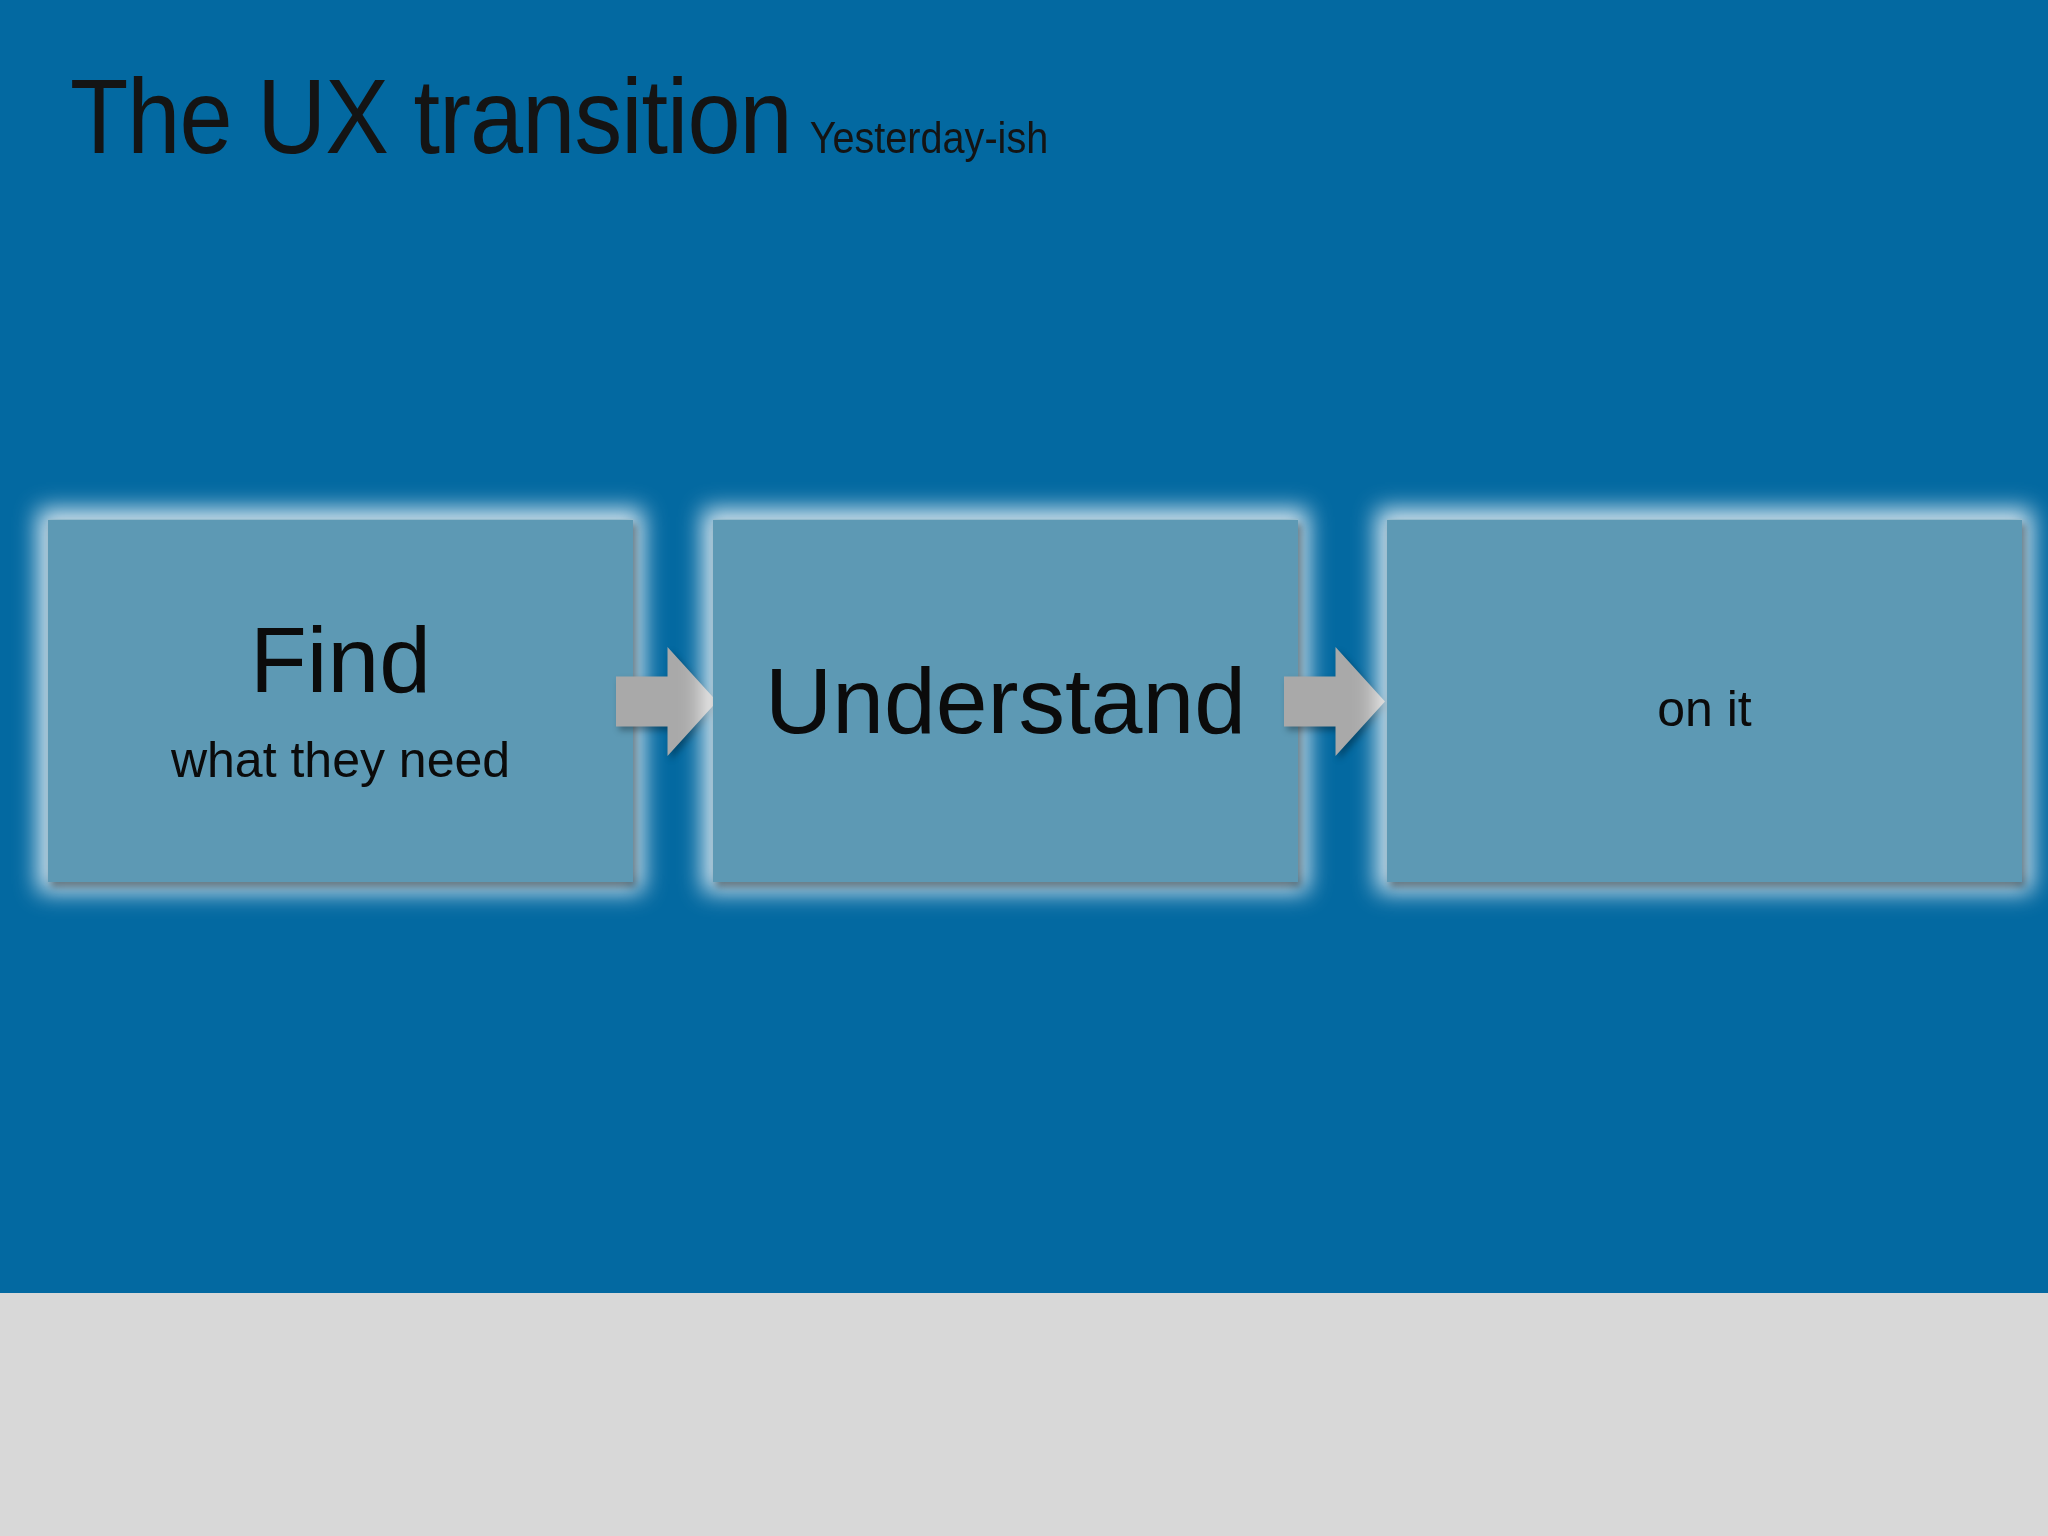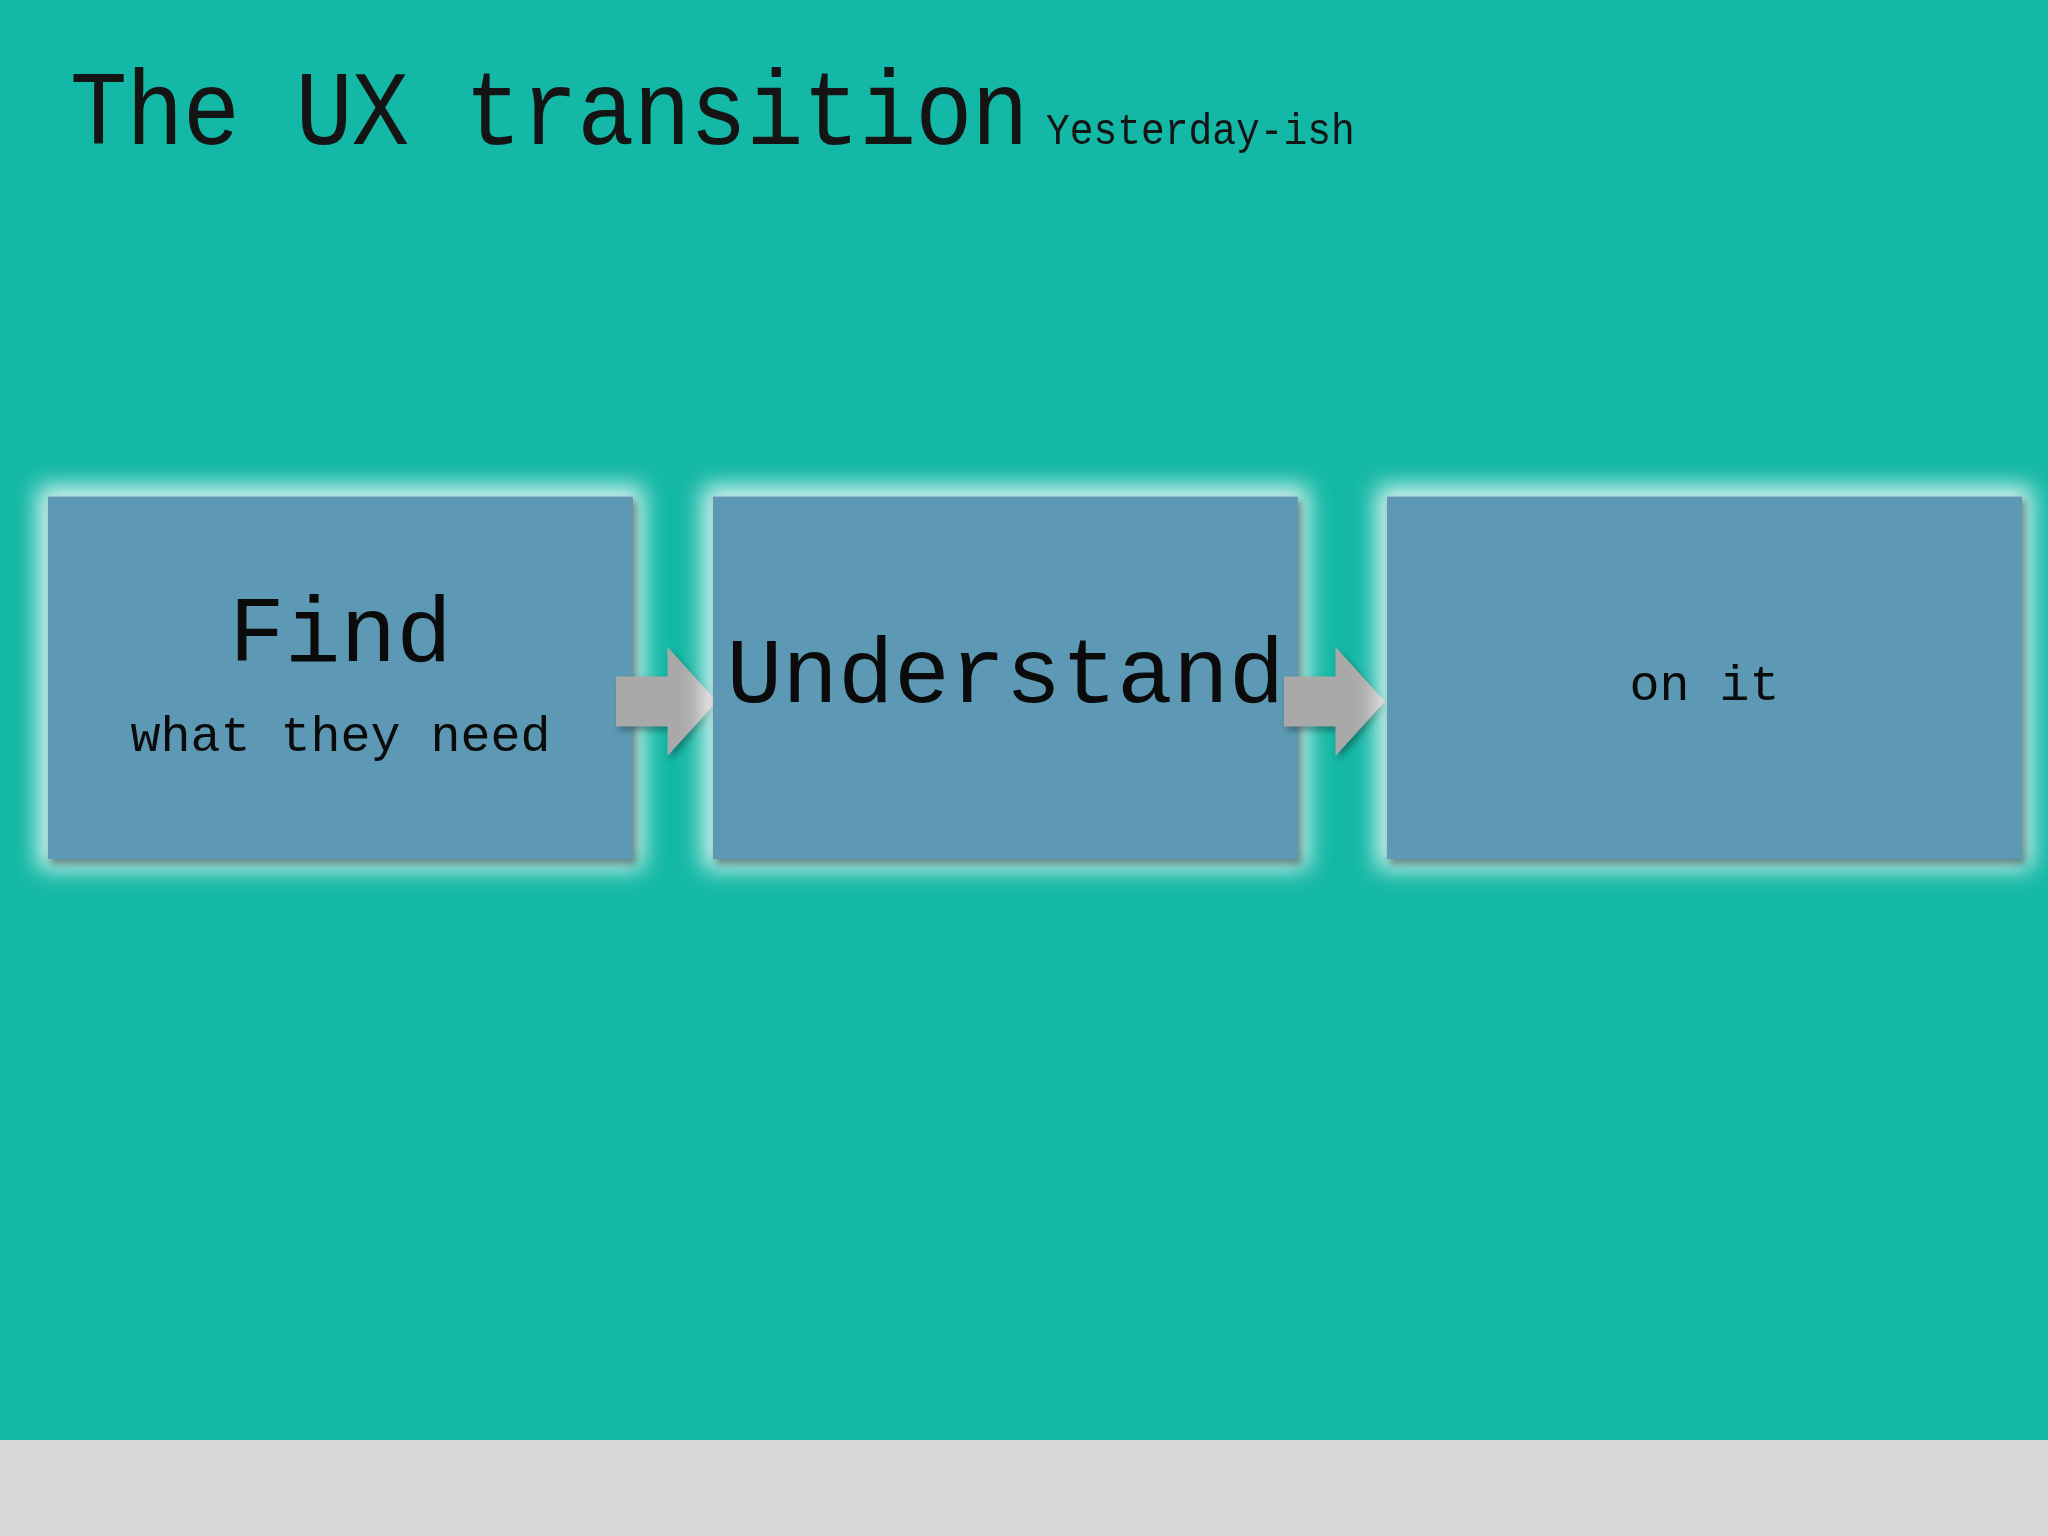--- a/index.html
+++ b/index.html
@@ -1,24 +1,24 @@
 <!DOCTYPE html>
 <html><head>
 <meta charset="utf-8">
 <style>
   html, body { margin: 0; padding: 0; }
   body { background: #d8d8d8; }
 
   .slide {
     position: relative;
     width: 2048px;
-    height: 1440px;
-    background: #14b8a6;
+    height: 1293px;
+    background: #0369a1;
     overflow: hidden;
-    font-family: Liberation Mono, monospace;
+    font-family: Liberation Sans, sans-serif;
     color: #0d0d0d;
   }
 
   
   .title-row {
     position: absolute;
     left: 70px;
     top: 56px;
     margin: 0;
     font-weight: 400;
@@ -34,21 +34,21 @@
   .title-sub {
     font-size: 44px;
     margin-left: 20px;
     letter-spacing: 0;
     color: #141414;
   }
 
   
   .step-box {
     position: absolute;
-    top: 496px;
+    top: 519px;
     height: 362px;
     background: #5d99b4;
     border-top: 1px solid rgba(255,255,255,0.35);
     box-shadow:
       3px 5px 7px rgba(0,0,0,0.42),
       0 0 22px 10px rgba(255,255,255,0.85);
     display: flex;
     flex-direction: column;
     align-items: center;
     justify-content: center;

